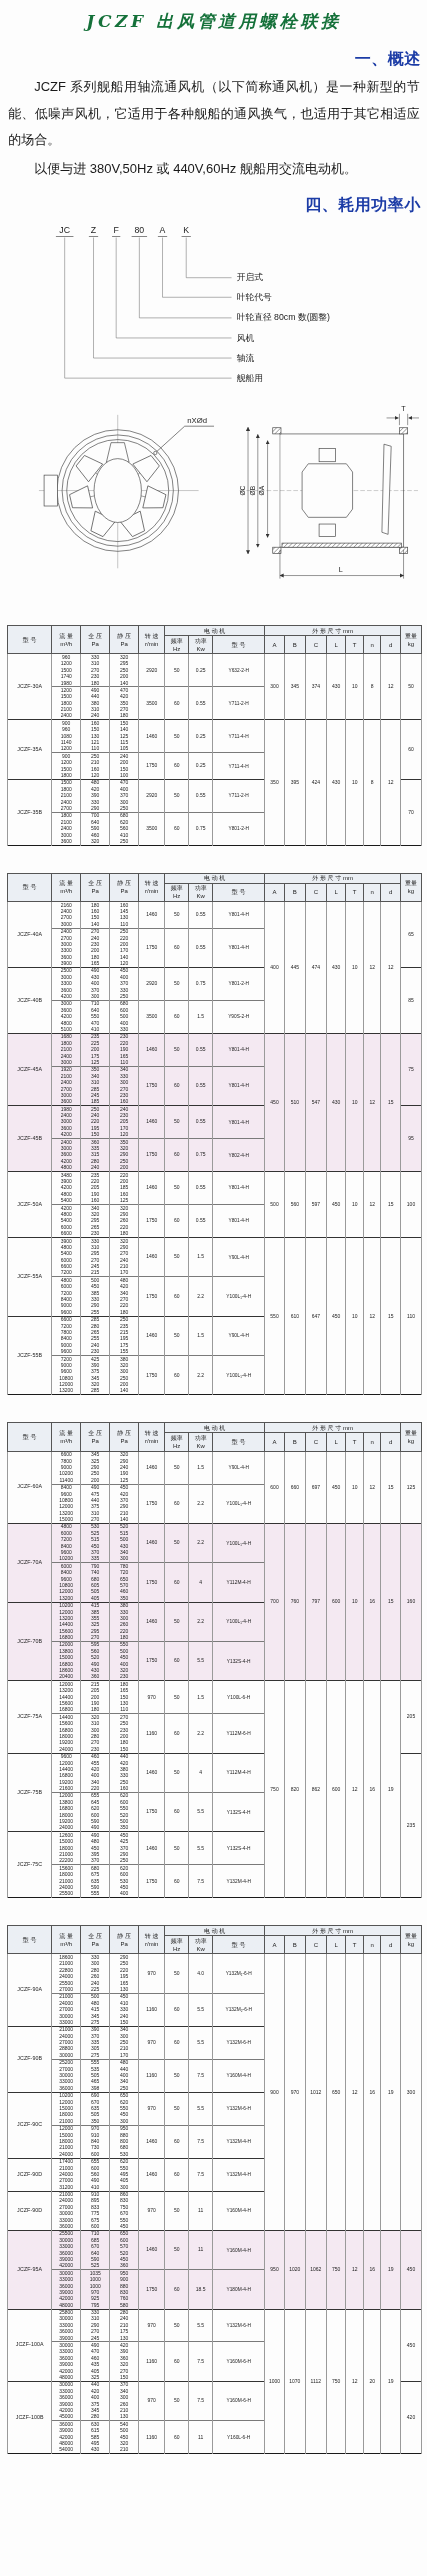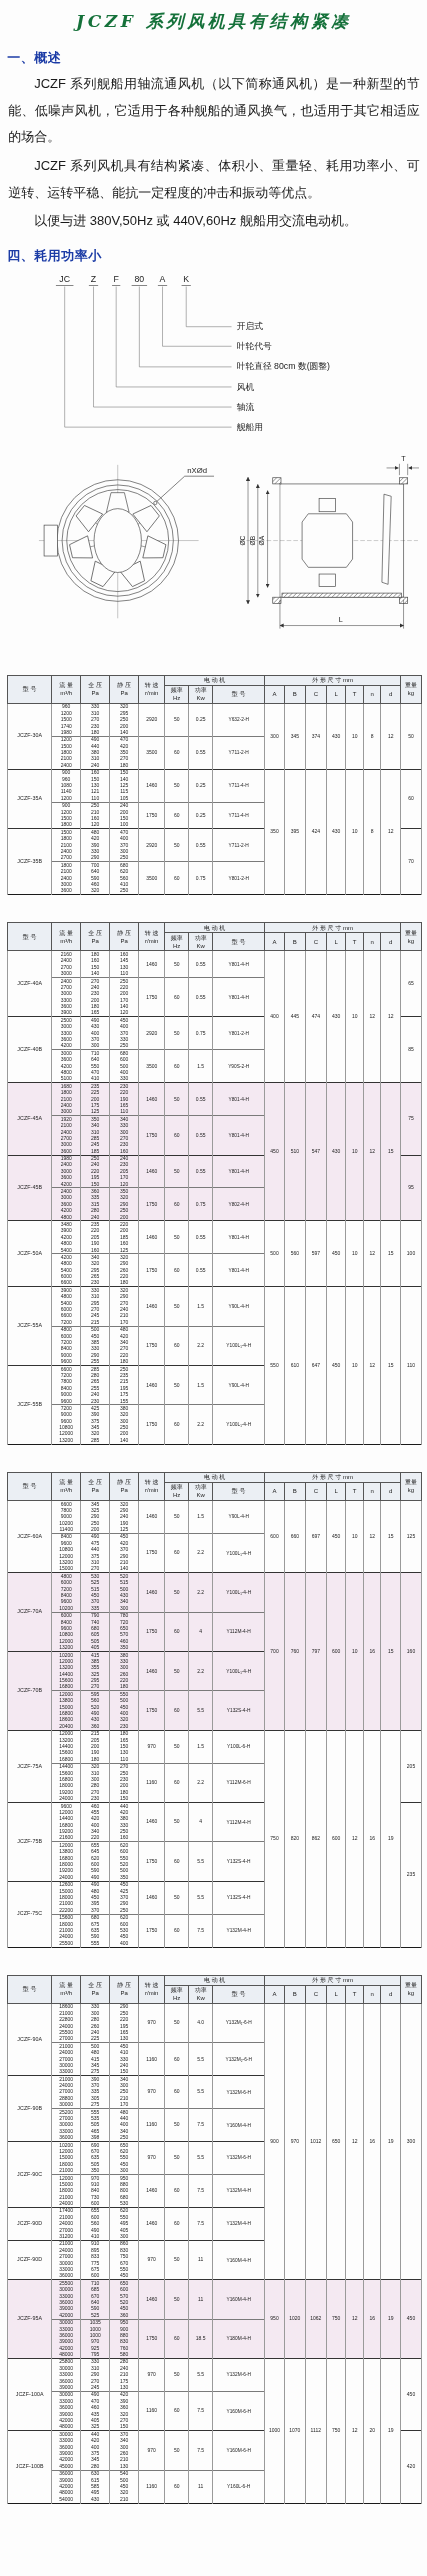--- a/index.html
+++ b/index.html
@@ -1,20 +1,20 @@
 <!DOCTYPE html>
 <html style="font-size:8.2px"><head>
 <meta charset="utf-8">
 <style>
   html,body{margin:0;padding:0;background:#ffffff;}
   body{font-family:"Liberation Sans",sans-serif;color:#111;}
   .page{width:428px;min-height:3190px;margin:0 auto;background:#fdfdfd;overflow:hidden;}
   h1.title{font-family:"DejaVu Serif",serif;font-style:italic;font-weight:bold;
     color:#15713a;text-align:center;font-size:17px;letter-spacing:3.6px;margin:10.3px 0 15.5px 0;}
-  h2.sec{color:#1c3ca6;font-size:13px;font-weight:bold;margin:12.4px 7.2px 4.1px 7.2px;letter-spacing:0.5px;}
+  h2.sec{color:#1c3ca6;font-size:16px;font-weight:bold;margin:12.4px 7.2px 4.1px 7.2px;letter-spacing:0.5px;text-align:right;}
   p.body{font-size:13px;line-height:2.05;margin:2.1px 8.2px;text-indent:2em;text-align:justify;color:#1a1a1a;}
   .diagram-wrap,.drawing-wrap{margin:3.1px 0 0 7.2px;}
   svg text{font-family:"Liberation Sans",sans-serif;fill:#222;}
   .tblwrap{margin:27px 0 0 7.2px;}
   .tblwrap.first{margin-top:24px;}
   table.spec{border-collapse:collapse;table-layout:fixed;width:413px;border:1px solid #1a1a1a;}
   table.spec th{background:#ebeff4;font-weight:normal;font-size:6px;color:#222;
     border:0.5px solid #555;padding:0.5px 0;line-height:1.35;}
   table.spec td{border-left:0.5px solid #9a9a9a;border-right:0.5px solid #9a9a9a;
     font-size:5px;text-align:center;vertical-align:middle;padding:0;height:6.4px;line-height:1.05;color:#222;}
@@ -22,26 +22,25 @@
   table.spec td.model{font-size:5.3px;letter-spacing:0.1px;}
   table.spec tr.vstart td{border-top:0.5px solid #7a7a7a;}
   table.spec tr.bstart td{border-top:0.8px solid #333;}
   table.spec td.sh{background:#f4e9f2;}
 </style>
 </head>
 <body>
 
 <div class="page">
 
-  <h1 class="title">JCZF 系列风机具有结构紧凑</h1>
+  <h1 class="title">JCZF 出风管道用螺栓联接</h1>
 
   <div id="sections-top">
       <h2 class="sec">一、概述</h2>
       <p class="body">JCZF 系列舰船用轴流通风机（以下简称通风机）是一种新型的节能、低噪声风机，它适用于各种舰船的通风换气，也适用于其它相适应的场合。</p>
-      <p class="body">JCZF 系列风机具有结构紧凑、体积小、重量轻、耗用功率小、可逆转、运转平稳、能抗一定程度的冲击和振动等优点。</p>
       <p class="body">以便与进 380V,50Hz 或 440V,60Hz 舰船用交流电动机。</p>
     </div>
 
   <h2 class="sec">四、耗用功率小</h2>
 
   <div class="diagram-wrap">
     <svg id="code-svg" width="412" height="170" viewBox="0 0 800 330">
         <text x="112" y="26" font-size="17" text-anchor="middle">JC</text>
         <line x1="95" y1="32" x2="129" y2="32" stroke="#555" stroke-width="1.4"></line>
         <text x="168" y="26" font-size="17" text-anchor="middle">Z</text>

